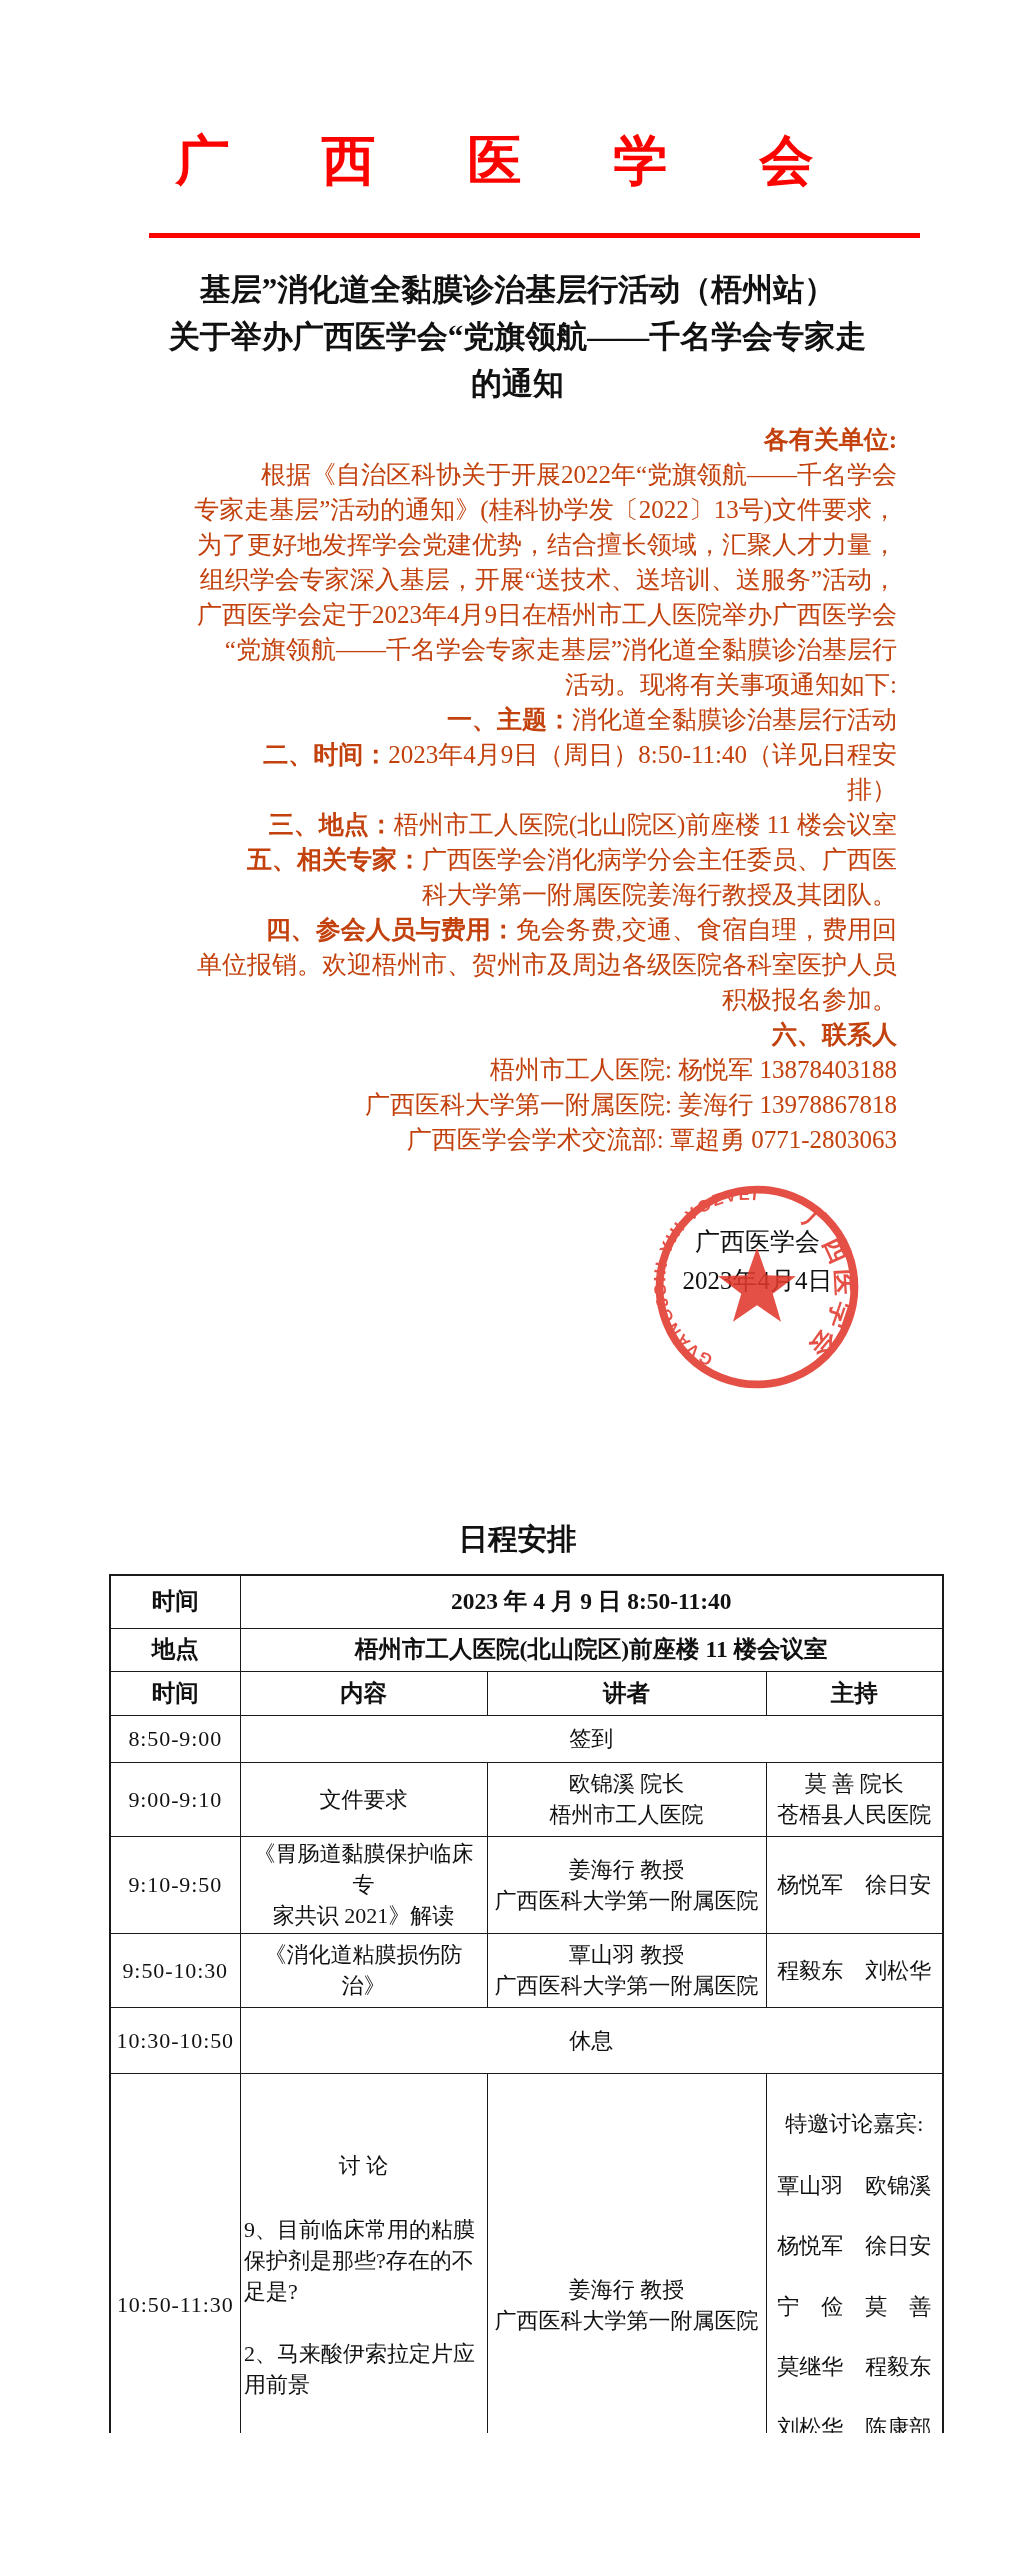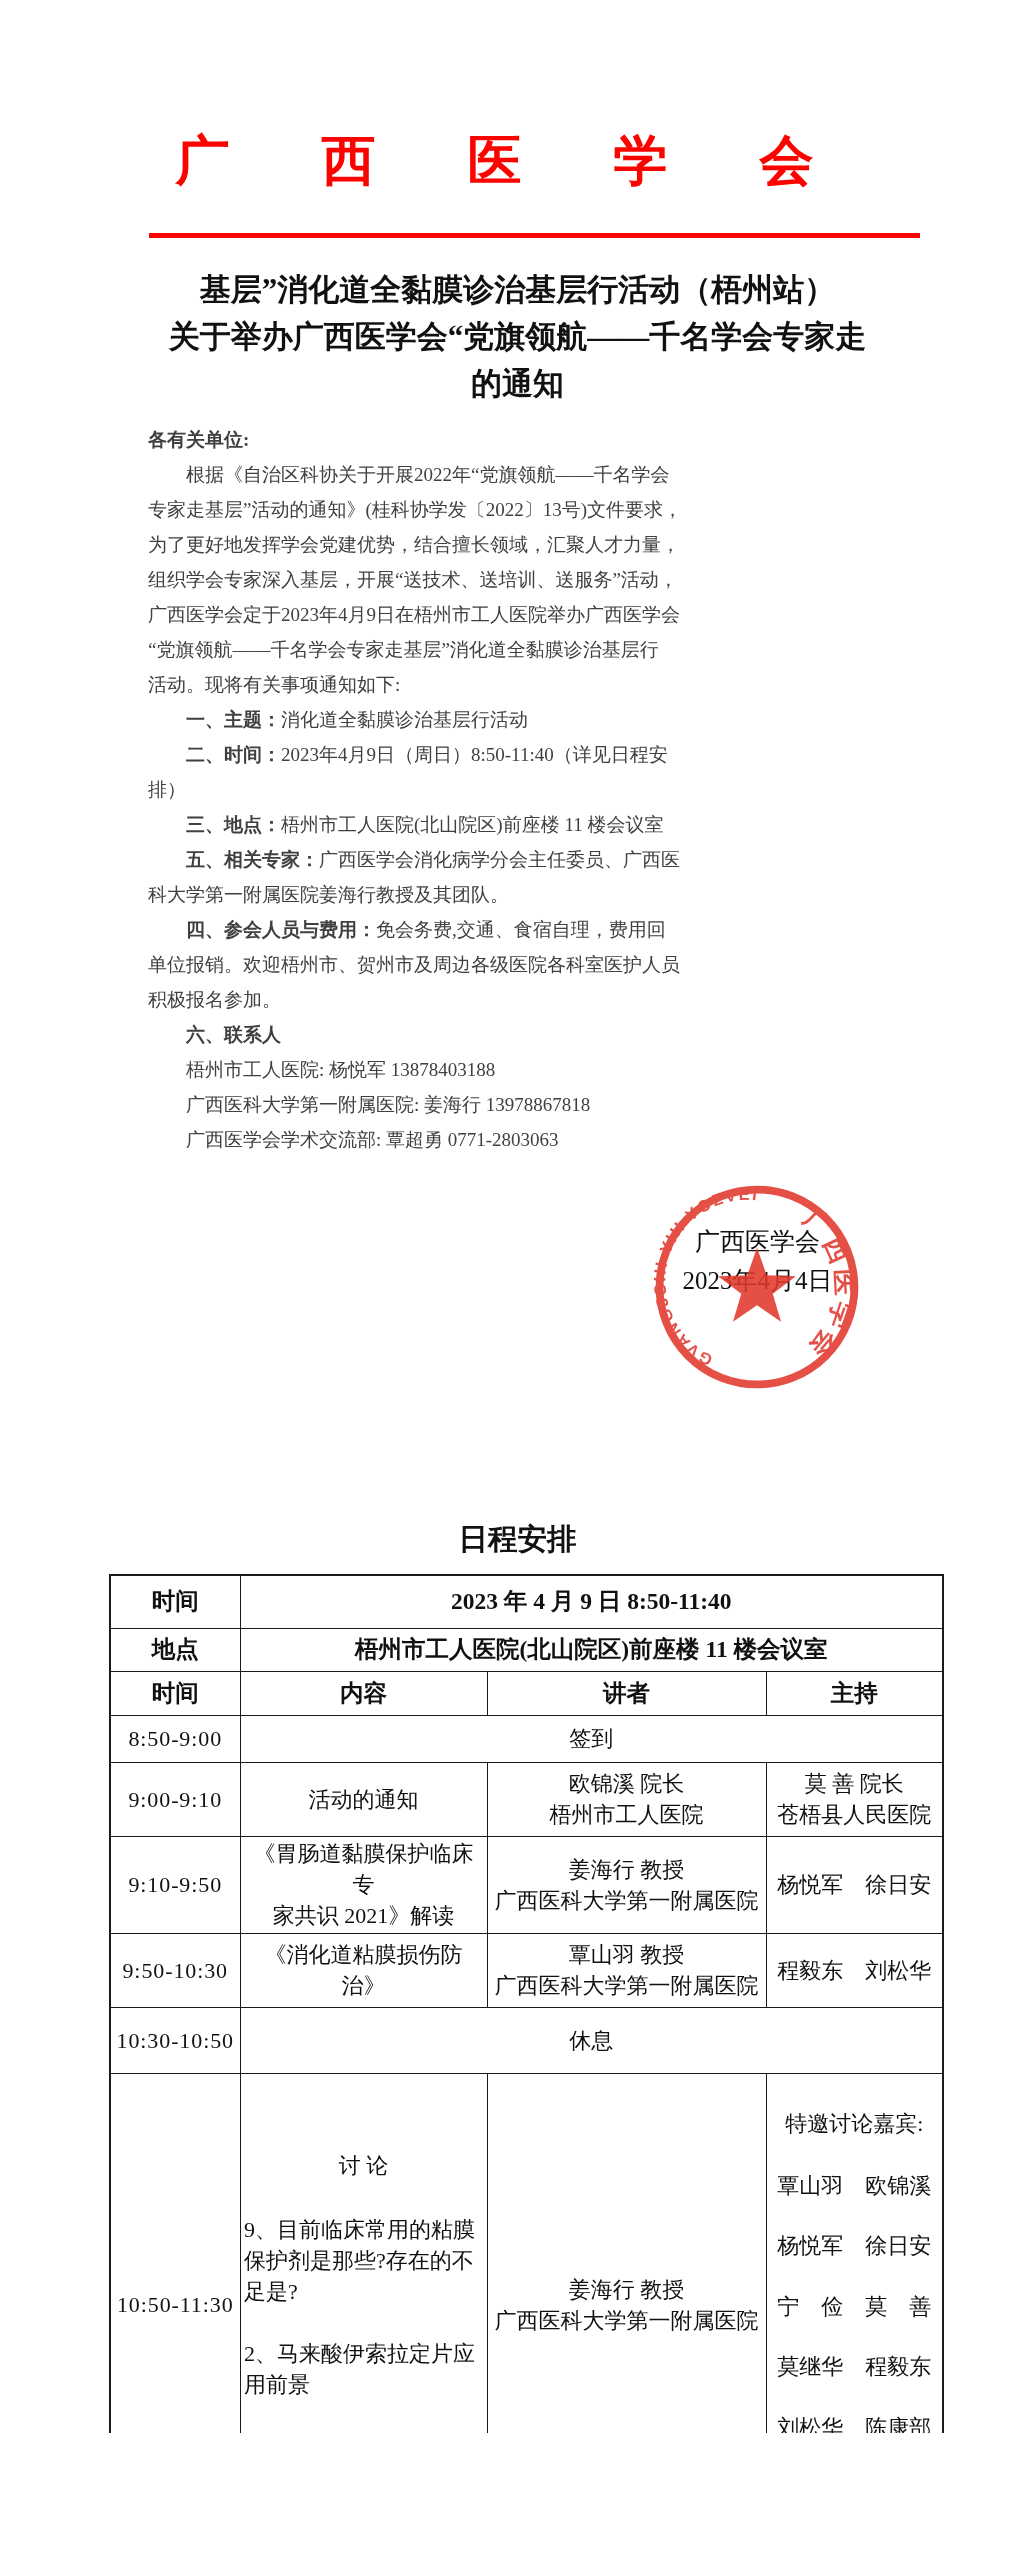--- a/index.html
+++ b/index.html
@@ -20,21 +20,21 @@
 
   
   .title-block{
     position:absolute;top:266px;left:83px;width:869px;
     text-align:center;font-weight:bold;font-size:31px;line-height:47px;color:#111;
   }
 
   
   .body-block{
     position:absolute;top:422px;left:148px;width:749px;
-    font-size:19px;line-height:35px;text-align:left;color:#404040;
+    font-size:25px;line-height:35px;text-align:right;color:#c2410c;
   }
   .bold{font-weight:bold;}
   .pre{white-space:pre-line;}
   .indent{text-indent:2em;}
 
   
   .sig{
     position:absolute;top:1222px;left:662px;width:191px;
     text-align:center;font-size:25px;line-height:39px;color:#111;
   }
@@ -149,21 +149,21 @@
       <td class="col-head">主持</td>
     </tr>
 
     <tr style="height:47px">
       <td class="time-cell">8:50-9:00</td>
       <td colspan="3">签到</td>
     </tr>
 
     <tr style="height:74px">
       <td class="time-cell">9:00-9:10</td>
-      <td>活动的通知</td>
+      <td>文件要求</td>
       <td>欧锦溪 院长
 梧州市工人医院</td>
       <td>莫 善 院长
 苍梧县人民医院</td>
     </tr>
 
     <tr style="height:74px">
       <td class="time-cell">9:10-9:50</td>
       <td>《胃肠道黏膜保护临床专
 家共识 2021》解读</td>

